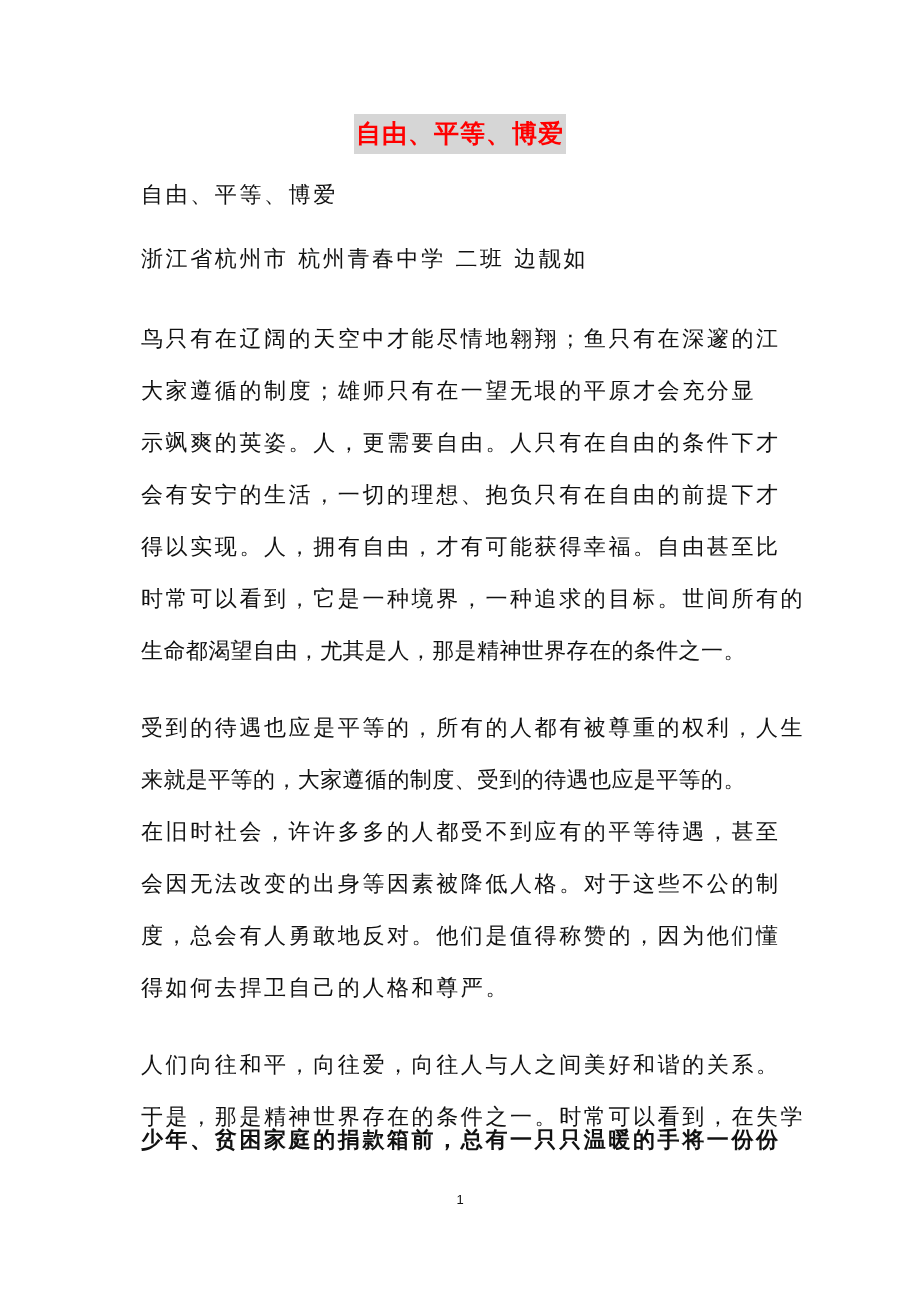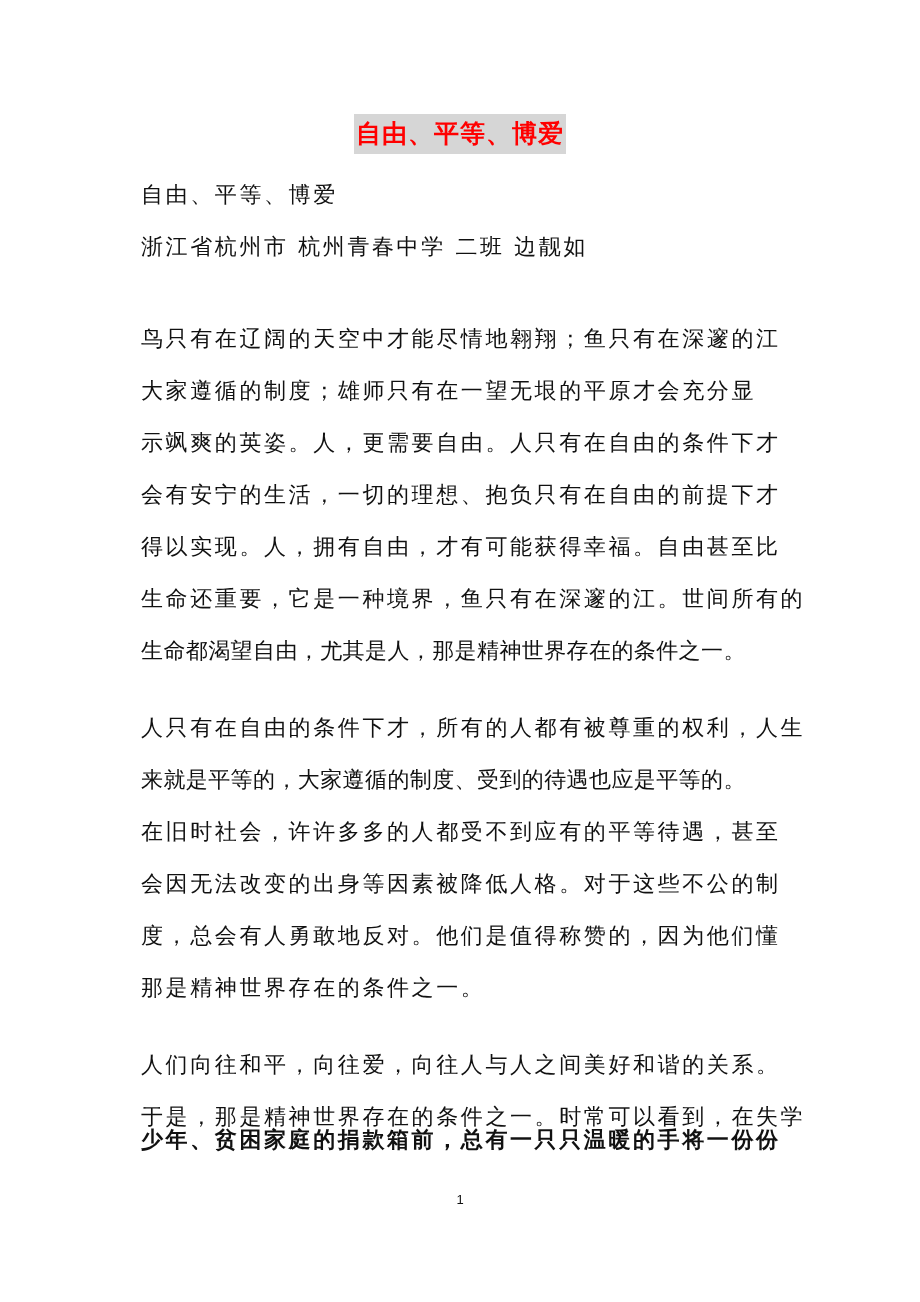--- a/index.html
+++ b/index.html
@@ -18,39 +18,39 @@
 </head>
 <body>
 
 <div class="page">
 
   <div class="title-wrap">
     <span class="title">自由、平等、博爱</span>
   </div>
 
   <div class="line" style="top:180px;">自由、平等、博爱</div>
-  <div class="line" style="top:232px;text-align:right;">浙江省杭州市 杭州青春中学 二班 边靓如</div>
+  <div class="line" style="top:244px;text-align:right;">浙江省杭州市 杭州青春中学 二班 边靓如</div>
 
   <div>
     <div class="line" style="top:324px;">鸟只有在辽阔的天空中才能尽情地翱翔；鱼只有在深邃的江</div>
     <div class="line" style="top:376px;">大家遵循的制度；雄师只有在一望无垠的平原才会充分显</div>
     <div class="line" style="top:428px;">示飒爽的英姿。人，更需要自由。人只有在自由的条件下才</div>
     <div class="line" style="top:480px;">会有安宁的生活，一切的理想、抱负只有在自由的前提下才</div>
     <div class="line" style="top:532px;">得以实现。人，拥有自由，才有可能获得幸福。自由甚至比</div>
-    <div class="line" style="top:584px;">生命还重要，它是一种境界，鱼只有在深邃的江。世间所有的</div>
+    <div class="line" style="top:584px;">时常可以看到，它是一种境界，一种追求的目标。世间所有的</div>
     <div class="line" style="top:636px;letter-spacing:0.4px;">生命都渴望自由，尤其是人，那是精神世界存在的条件之一。</div>
   </div>
 
   <div>
-    <div class="line" style="top:713px;">人只有在自由的条件下才，所有的人都有被尊重的权利，人生</div>
+    <div class="line" style="top:713px;">受到的待遇也应是平等的，所有的人都有被尊重的权利，人生</div>
     <div class="line" style="top:765px;letter-spacing:0.4px;">来就是平等的，大家遵循的制度、受到的待遇也应是平等的。</div>
     <div class="line" style="top:817px;">在旧时社会，许许多多的人都受不到应有的平等待遇，甚至</div>
     <div class="line" style="top:869px;">会因无法改变的出身等因素被降低人格。对于这些不公的制</div>
     <div class="line" style="top:921px;">度，总会有人勇敢地反对。他们是值得称赞的，因为他们懂</div>
-    <div class="line" style="top:973px;">那是精神世界存在的条件之一。</div>
+    <div class="line" style="top:973px;">得如何去捍卫自己的人格和尊严。</div>
   </div>
 
   <div>
     <div class="line" style="top:1050px;">人们向往和平，向往爱，向往人与人之间美好和谐的关系。</div>
     <div class="line" style="top:1102px;">于是，那是精神世界存在的条件之一。时常可以看到，在失学</div>
     <div class="line" style="top:1124px;font-weight:bold;">少年、贫困家庭的捐款箱前，总有一只只温暖的手将一份份</div>
   </div>
 
   <div class="page-number">1</div>
 </div>

